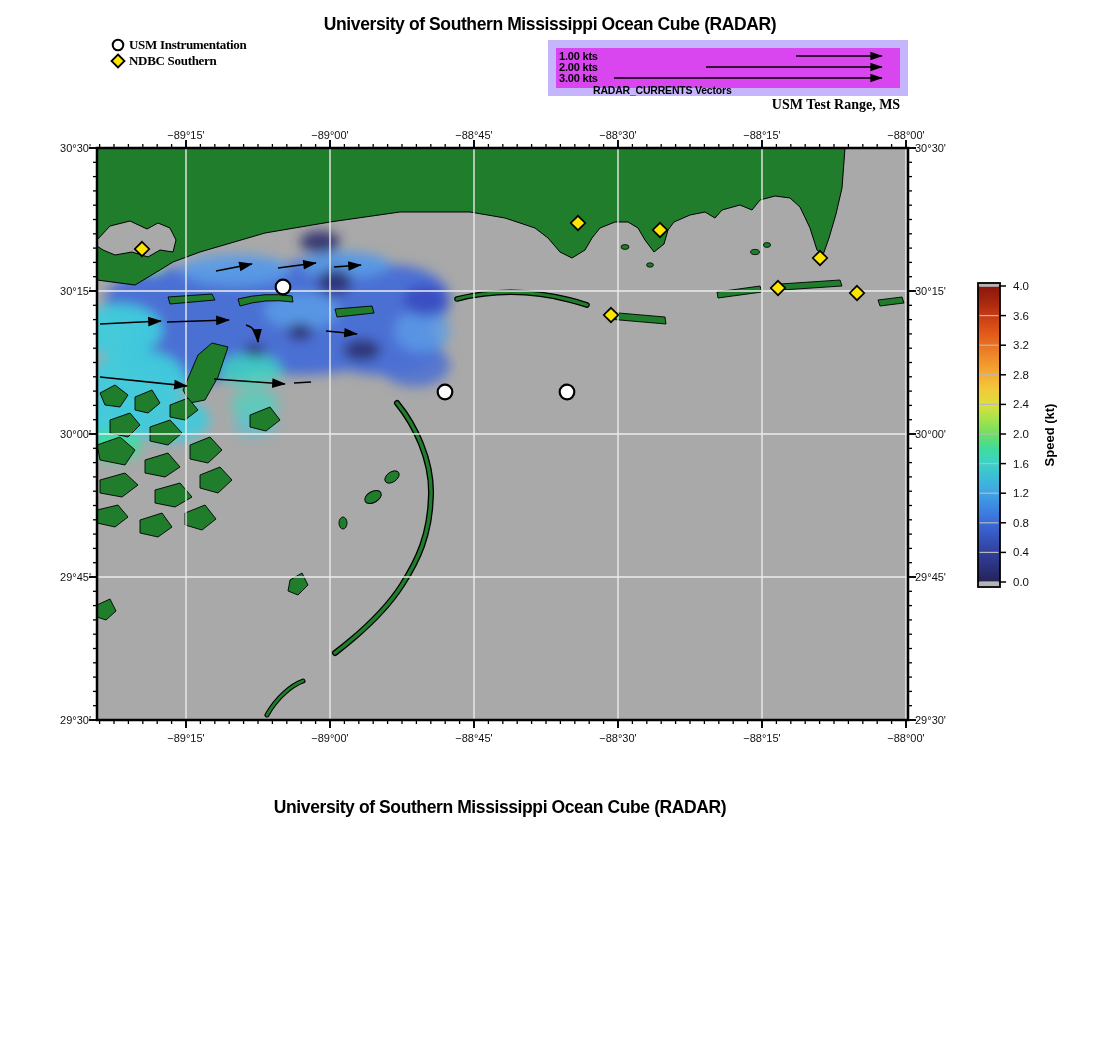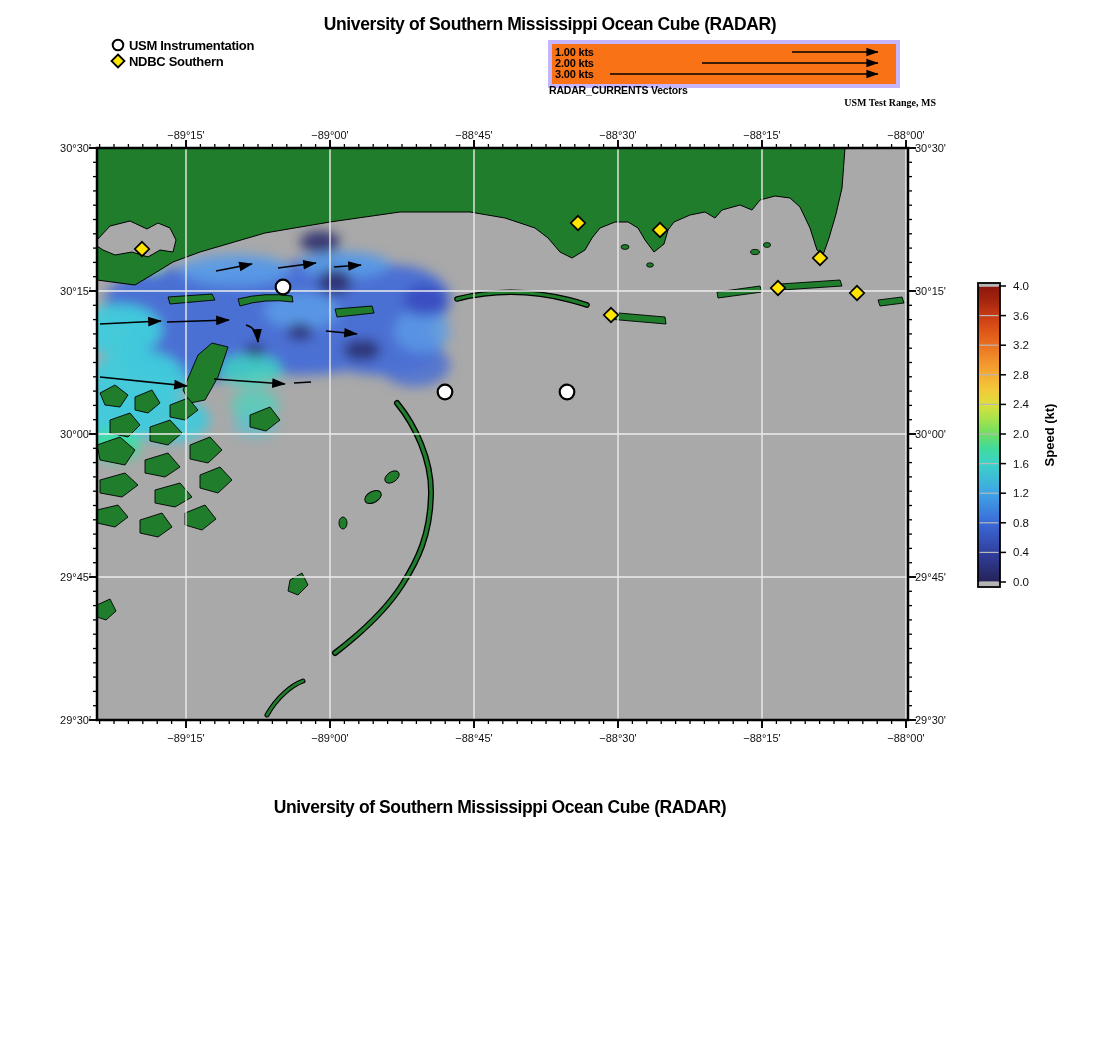--- a/index.html
+++ b/index.html
@@ -4,29 +4,29 @@
 <style>
   html,body{margin:0;padding:0;background:#fff;}
   #fig{position:relative;width:1100px;height:906px;background:#ffffff;overflow:hidden;
        font-family:"Liberation Sans",sans-serif;}
   .abs{position:absolute;}
   .title{width:1100px;left:0;text-align:center;font-weight:bold;font-size:17.5px;
          letter-spacing:-0.4px;color:#000;}
   .title2{width:1000px;left:0;text-align:center;font-weight:bold;font-size:17.5px;
          letter-spacing:-0.4px;color:#000;}
   .legend{left:110px;top:37px;}
-  .legrow{display:flex;align-items:flex-end;height:16px;}
+  .legrow{display:flex;align-items:flex-end;height:16px;font-family:Liberation Serif, serif;}
   .legrow span{font-weight:bold;font-size:13px;letter-spacing:-0.3px;margin-left:3px;}
-  .scalebox{left:548px;top:40px;width:344px;height:40px;border:4px solid #c4b5fd;background:#f97316;}
+  .scalebox{left:548px;top:40px;width:344px;height:40px;border:8px solid #c4b5fd;background:#d946ef;}
   .kts-label{font-weight:bold;font-size:11px;letter-spacing:-0.2px;}
-  .caption{left:549px;top:84px;font-weight:bold;font-size:10.5px;letter-spacing:-0.2px;}
+  .caption{left:549px;top:84px;font-weight:bold;font-size:10.5px;letter-spacing:-0.2px;padding-left:44px;}
   .subtitle{left:0;top:98px;width:1000px;text-align:center;
             font-family:"Liberation Serif",serif;font-weight:bold;font-size:16px;}
-  .range{left:736px;top:97px;width:200px;text-align:right;
-         font-family:"Liberation Serif",serif;font-weight:bold;font-size:10px;}
+  .range{left:736px;top:97px;width:200px;text-align:center;
+         font-family:"Liberation Serif",serif;font-weight:bold;font-size:14px;}
   .ticklab{font-size:11px;fill:#111;}
   .cblab{font-size:11.5px;fill:#111;}
   .cbtitle{font-size:13px;font-weight:bold;fill:#000;}
 </style>
 </head>
 <body>
 
 <div id="fig">
 
   <div class="abs title" style="top:14px;">University of Southern Mississippi Ocean Cube (RADAR)</div>

